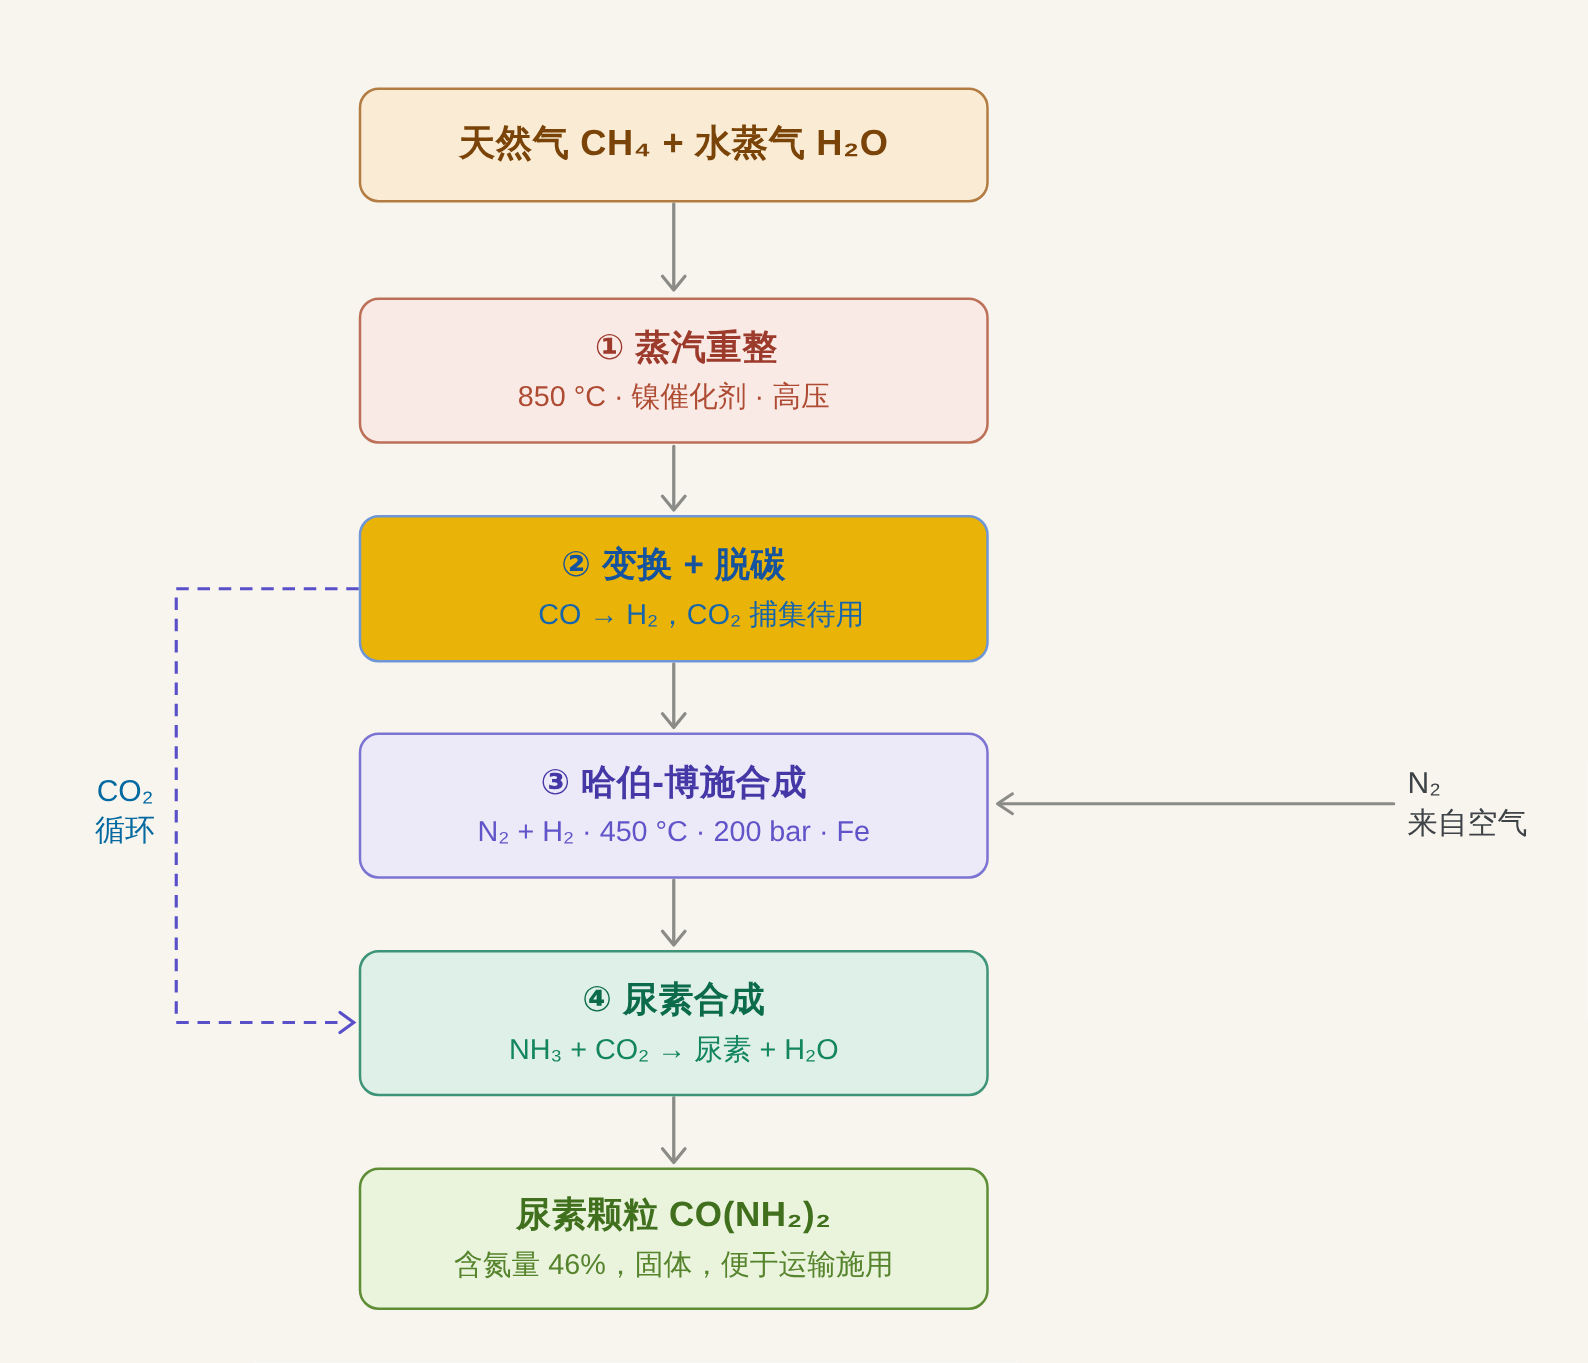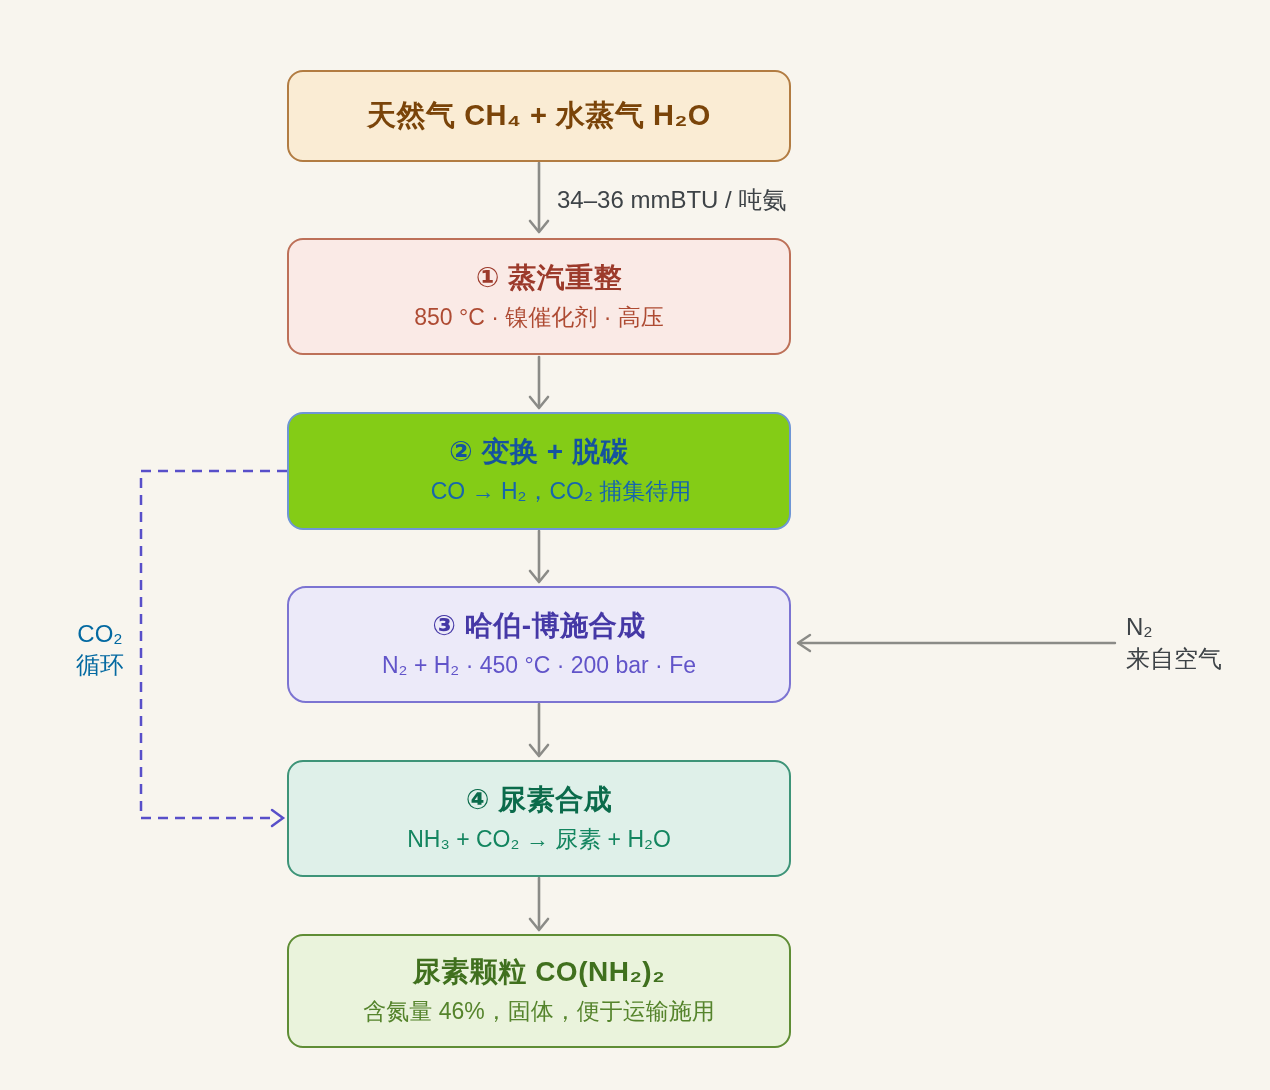--- a/index.html
+++ b/index.html
@@ -98,41 +98,40 @@
 
   <div class="flow-box" id="box-source" style="background-color: rgb(250, 236, 212); border-color: rgb(178, 124, 66);">
     <div class="box-title single" style="color: rgb(122, 68, 9);">天然气 CH₄ + 水蒸气 H₂O</div>
   </div>
 
   <div class="flow-box" id="box-step1" style="background-color: rgb(250, 234, 230); border-color: rgb(189, 112, 88);">
     <div class="box-title" style="color: rgb(156, 58, 43); margin-left: 20px;">① 蒸汽重整</div>
     <div class="box-subtitle" style="color: rgb(174, 75, 51);">850 °C · 镍催化剂 · 高压</div>
   </div>
 
-  <div class="flow-box" id="box-step2" style="background-color: #84cc16; border-color: rgb(111, 150, 213);">
+  <div class="flow-box" id="box-step2" style="background-color: #eab308; border-color: rgb(111, 150, 213);">
     <div class="box-title" style="color: rgb(21, 83, 158);">② 变换 + 脱碳</div>
     <div class="box-subtitle" style="color: rgb(23, 102, 172); margin-left: 44px;">CO → H₂，CO₂ 捕集待用</div>
   </div>
 
-  <div class="flow-box" id="box-step3" style="background-color: rgb(236, 234, 249); border-color: rgb(124, 116, 210); border-radius: 19px;">
+  <div class="flow-box" id="box-step3" style="background-color: rgb(236, 234, 249); border-color: rgb(124, 116, 210);">
     <div class="box-title" style="color: rgb(69, 56, 166);">③ 哈伯-博施合成</div>
     <div class="box-subtitle" style="color: rgb(97, 84, 201);">N₂ + H₂ · 450 °C · 200 bar · Fe</div>
   </div>
 
   <div class="flow-box" id="box-step4" style="background-color: rgb(223, 240, 233); border-color: rgb(62, 148, 120);">
     <div class="box-title" style="color: rgb(11, 107, 75);">④ 尿素合成</div>
     <div class="box-subtitle" style="color: rgb(19, 133, 95);">NH₃ + CO₂ → 尿素 + H₂O</div>
   </div>
 
   <div class="flow-box" id="box-product" style="background-color: rgb(234, 243, 220); border-color: rgb(95, 141, 53);">
     <div class="box-title" style="color: rgb(64, 112, 30);">尿素颗粒 CO(NH₂)₂</div>
     <div class="box-subtitle" style="color: rgb(85, 132, 44);">含氮量 46%，固体，便于运输施用</div>
   </div>
 
-  <div class="annotation" id="label-energy" style="color: rgb(62, 67, 71);">34–36 mmBTU / 吨氨</div>
 
   <div class="annotation" id="label-co2" style="color: #0369a1;">
     <span class="sub-line">CO₂</span>
     <span class="sub-line">循环</span>
   </div>
 
   <div class="annotation" id="label-n2" style="color: rgb(62, 67, 71);">
     <span class="sub-line">N₂</span>
     <span class="sub-line">来自空气</span>
   </div>

